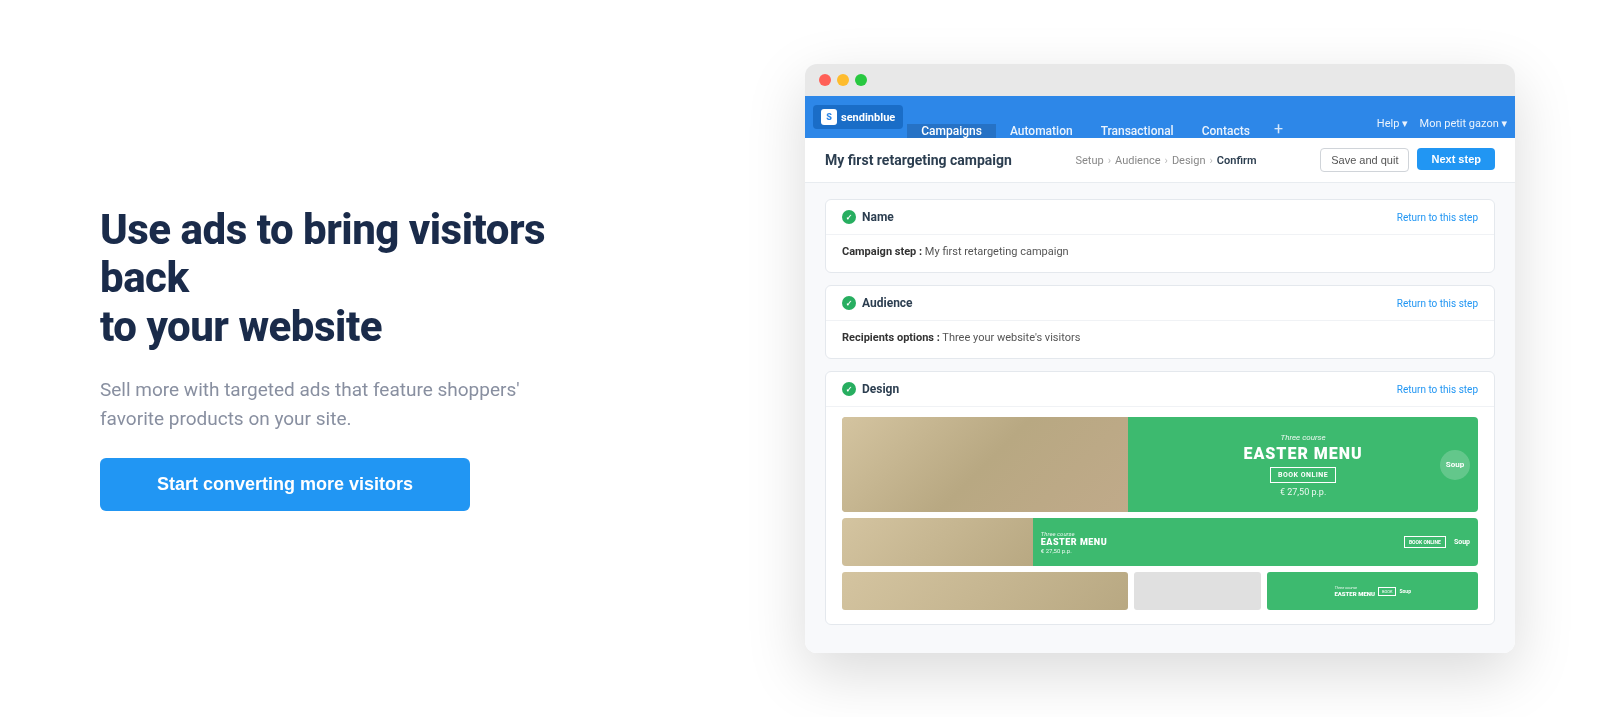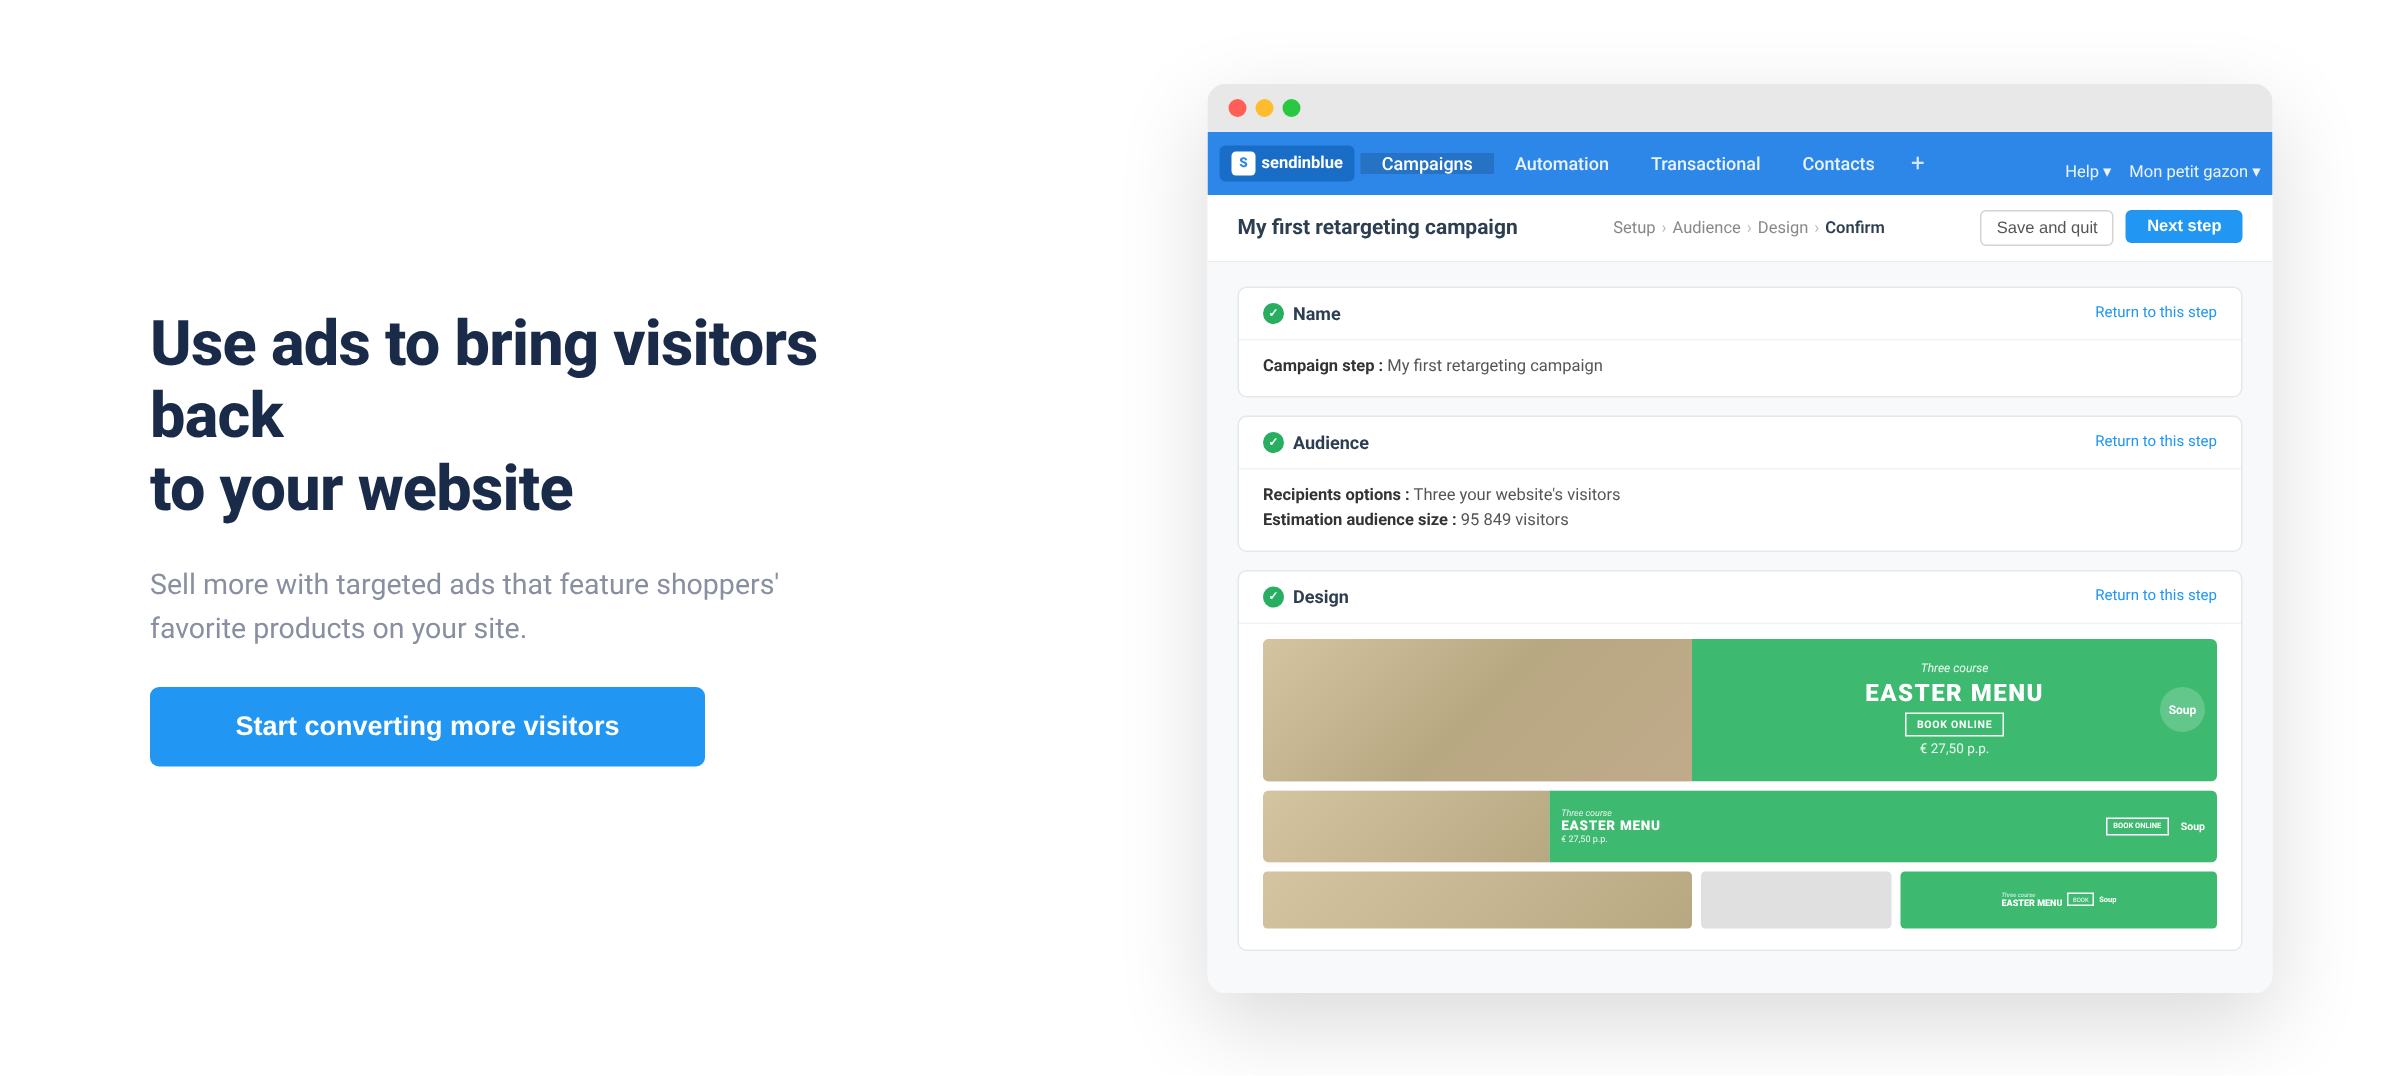--- a/index.html
+++ b/index.html
@@ -111,21 +111,21 @@
       display: flex;
       align-items: center;
       justify-content: center;
       color: #2d87e8;
       font-size: 9px;
       font-weight: 900;
     }
     .nav-tabs {
       display: flex;
       height: 100%;
-      align-items: center;
+      align-items: flex-end;
     }
     .nav-tab {
       color: rgba(255,255,255,0.9);
       font-size: 12px;
       font-weight: 500;
       padding: 0 14px;
       display: flex;
       align-items: center;
       cursor: pointer;
     }
@@ -542,24 +542,20 @@
               <div class="section-title">
                 <div class="check-circle">✓</div>
                 <span>Audience</span>
               </div>
               <span class="return-link">Return to this step</span>
             </div>
             <div class="section-body">
               <div class="info-row">
                 <span class="info-label">Recipients options :</span>
                 <span>Three your website's visitors</span>
-              </div>
-              <div class="info-row">
-                <span class="info-label">Estimation audience size :</span>
-                <span>95 849 visitors</span>
               </div>
             </div>
           </div>
 
           <div class="section-block">
             <div class="section-header">
               <div class="section-title">
                 <div class="check-circle">✓</div>
                 <span>Design</span>
               </div>

